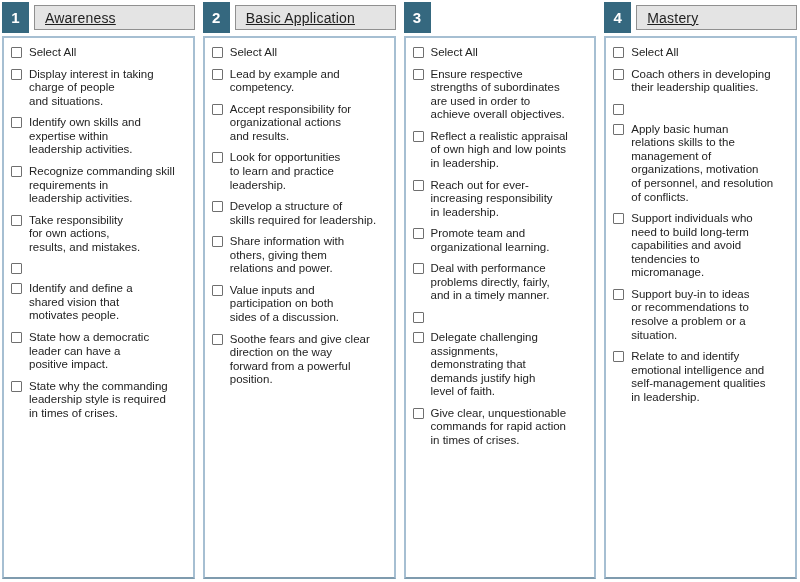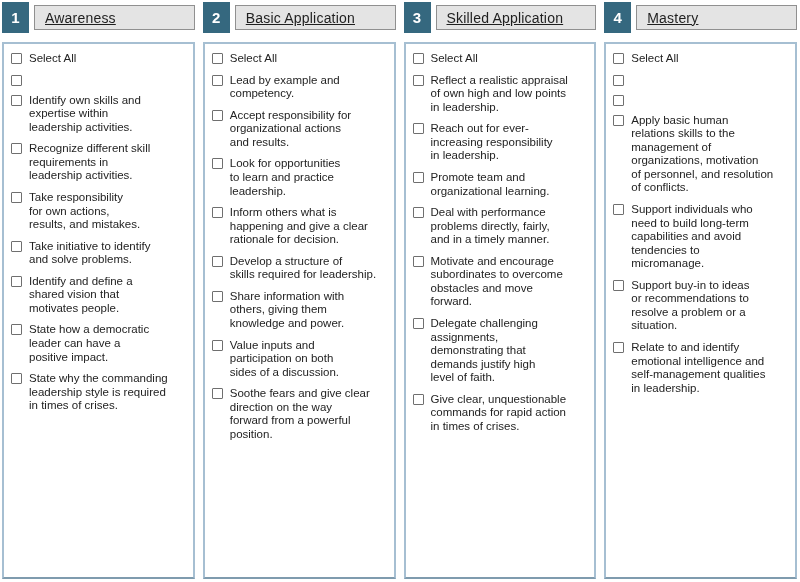--- a/index.html
+++ b/index.html
@@ -50,21 +50,21 @@
     display: flex;
     align-items: center;
     padding-left: 10px;
     font-size: 14px;
     color: #1f1f1f;
     letter-spacing: 0.2px;
     text-decoration: underline;
   }
   .col-body {
     flex: 1;
-    margin-top: 9px;
+    margin-top: 3px;
     box-sizing: border-box;
     border: 2px solid var(--column-border, #a6bfd2);
     border-bottom-color: var(--column-border-bottom, #7f9bae);
     background: #ffffff;
     padding: 8px 4px 4px 7px;
     display: flex;
     flex-direction: column;
     gap: 8px;
     overflow: hidden;
   }
@@ -103,47 +103,48 @@
       <div class="title-bar">Awareness</div>
     </div>
     <div class="col-body">
   <div class="item">
     <span class="checkbox"></span>
     <span class="item-label">Select All</span>
   </div>
 
   <div class="item">
     <span class="checkbox"></span>
+    <span class="item-label">Display interest in taking
+charge of people
+and situations.</span>
   </div>
 
   <div class="item">
     <span class="checkbox"></span>
     <span class="item-label">Identify own skills and
 expertise within
 leadership activities.</span>
   </div>
 
   <div class="item">
     <span class="checkbox"></span>
-    <span class="item-label">Recognize different skill
+    <span class="item-label">Recognize commanding skill
 requirements in
 leadership activities.</span>
   </div>
 
   <div class="item">
     <span class="checkbox"></span>
     <span class="item-label">Take responsibility
 for own actions,
 results, and mistakes.</span>
   </div>
 
   <div class="item">
     <span class="checkbox"></span>
-    <span class="item-label">Take initiative to identify
-and solve problems.</span>
   </div>
 
   <div class="item">
     <span class="checkbox"></span>
     <span class="item-label">Identify and define a
 shared vision that
 motivates people.</span>
   </div>
 
   <div class="item">
@@ -188,38 +189,32 @@
 and results.</span>
   </div>
 
   <div class="item">
     <span class="checkbox"></span>
     <span class="item-label">Look for opportunities
 to learn and practice
 leadership.</span>
   </div>
 
-  <div class="item">
-    <span class="checkbox"></span>
-    <span class="item-label">Inform others what is
-happening and give a clear
-rationale for decision.</span>
-  </div>
 
   <div class="item">
     <span class="checkbox"></span>
     <span class="item-label">Develop a structure of
 skills required for leadership.</span>
   </div>
 
   <div class="item">
     <span class="checkbox"></span>
     <span class="item-label">Share information with
 others, giving them
-knowledge and power.</span>
+relations and power.</span>
   </div>
 
   <div class="item">
     <span class="checkbox"></span>
     <span class="item-label">Value inputs and
 participation on both
 sides of a discussion.</span>
   </div>
 
   <div class="item">
@@ -230,28 +225,34 @@
 position.</span>
   </div>
 </div>
   </div>
 
   <div class="column">
     <div class="col-header">
       <div class="num-box">
         <span>3</span>
       </div>
-      <div class="title-bar">Skilled Application</div>
     </div>
     <div class="col-body">
   <div class="item">
     <span class="checkbox"></span>
     <span class="item-label">Select All</span>
   </div>
 
+  <div class="item">
+    <span class="checkbox"></span>
+    <span class="item-label">Ensure respective
+strengths of subordinates
+are used in order to
+achieve overall objectives.</span>
+  </div>
 
   <div class="item">
     <span class="checkbox"></span>
     <span class="item-label">Reflect a realistic appraisal
 of own high and low points
 in leadership.</span>
   </div>
 
   <div class="item">
     <span class="checkbox"></span>
@@ -268,24 +269,20 @@
 
   <div class="item">
     <span class="checkbox"></span>
     <span class="item-label">Deal with performance
 problems directly, fairly,
 and in a timely manner.</span>
   </div>
 
   <div class="item">
     <span class="checkbox"></span>
-    <span class="item-label">Motivate and encourage
-subordinates to overcome
-obstacles and move
-forward.</span>
   </div>
 
   <div class="item">
     <span class="checkbox"></span>
     <span class="item-label">Delegate challenging
 assignments,
 demonstrating that
 demands justify high
 level of faith.</span>
   </div>
@@ -307,20 +304,22 @@
       <div class="title-bar">Mastery</div>
     </div>
     <div class="col-body">
   <div class="item">
     <span class="checkbox"></span>
     <span class="item-label">Select All</span>
   </div>
 
   <div class="item">
     <span class="checkbox"></span>
+    <span class="item-label">Coach others in developing
+their leadership qualities.</span>
   </div>
 
 
 
   <div class="item">
     <span class="checkbox"></span>
   </div>
 
   <div class="item">
     <span class="checkbox"></span>

